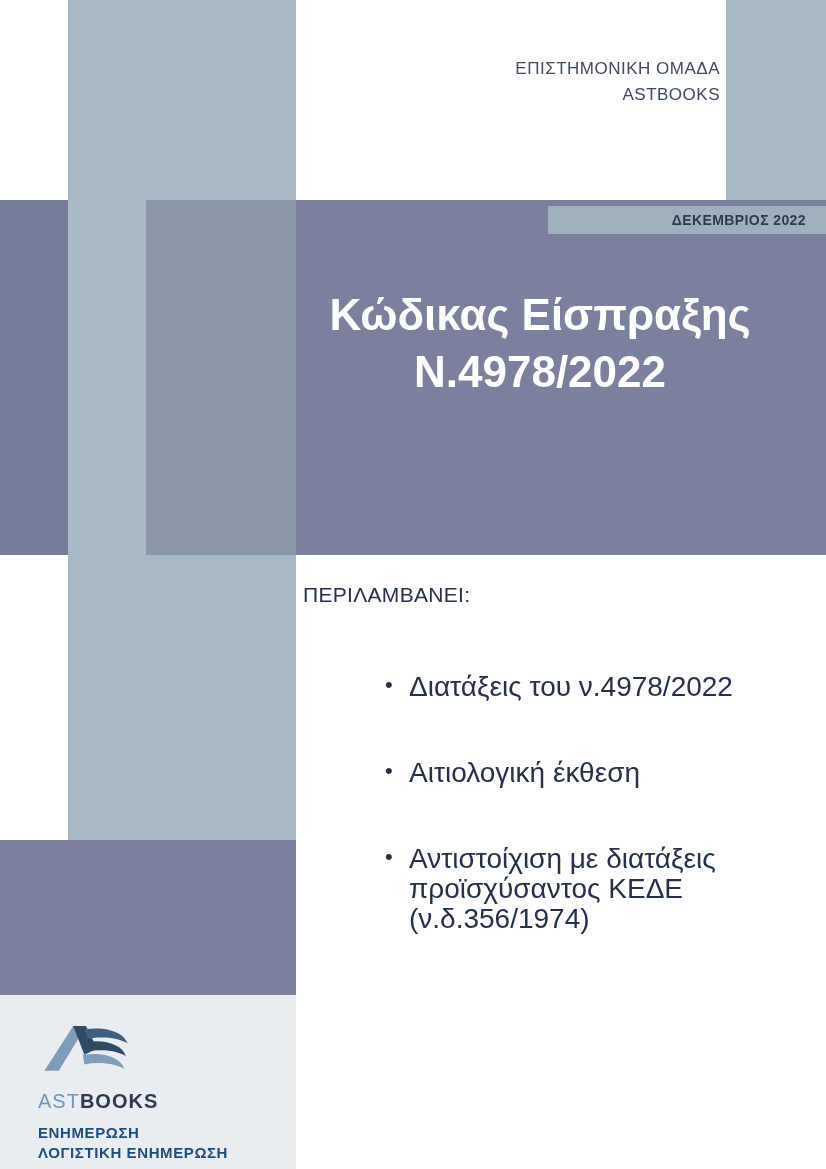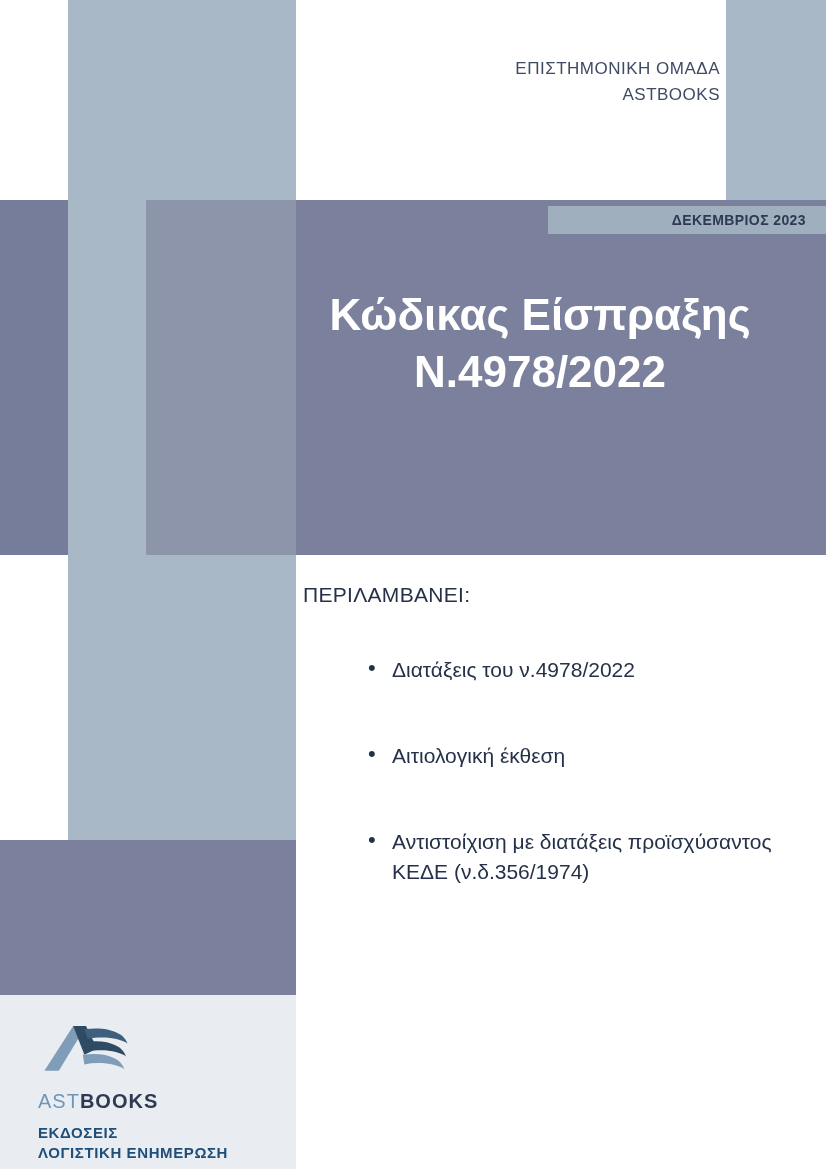--- a/index.html
+++ b/index.html
@@ -149,24 +149,24 @@
     color: #263149;
     font-size: 21px;
     font-weight: 400;
     letter-spacing: 0.3px;
   }
   .bullets {
     position: absolute;
     left: 340px;
     top: 655px;
     width: 430px;
-    margin: 0;
+    margin: 17px;
     padding: 0 0 0 22px;
     color: #263149;
-    font-size: 21px;
+    font-size: 28px;
     line-height: 30px;
     list-style: none;
   }
   .bullets li {
     position: relative;
     margin-bottom: 56px;
     padding-left: 30px;
   }
   .bullets li::before {
     content: "\2022";
@@ -219,21 +219,21 @@
   <div class="blk blk-lowerlight"></div>
   <div class="blk blk-bottomleft"></div>
   <div class="blk blk-datestrip"></div>
   <div class="blk blk-logoplate"></div>
 
   <div class="pub-org">
     <div>ΕΠΙΣΤΗΜΟΝΙΚΗ ΟΜΑΔΑ</div>
     <div>ASTBOOKS</div>
   </div>
 
-  <div class="issue-date">ΔΕΚΕΜΒΡΙΟΣ 2023</div>
+  <div class="issue-date">ΔΕΚΕΜΒΡΙΟΣ 2022</div>
 
   <div class="title">
     <div>Κώδικας Είσπραξης</div>
     <div>Ν.4978/2022</div>
   </div>
 
   <div class="includes-label">ΠΕΡΙΛΑΜΒΑΝΕΙ:</div>
   <ul class="bullets">
     <li>Διατάξεις του ν.4978/2022</li>
     <li>Αιτιολογική έκθεση</li>
@@ -245,18 +245,18 @@
       <path d="M8 66 L44 10 L60 10 L26 66 Z" fill="#7f9cb8"></path>
       <path d="M44 10 L60 10 L74 38 L58 46 Z" fill="#2f4a63"></path>
       <path d="M58 14 C86 10, 108 18, 112 32 C104 26, 84 22, 62 26 Z" fill="#3f5f7e"></path>
       <path d="M58 30 C86 26, 106 34, 110 48 C102 42, 82 38, 62 42 Z" fill="#2f4a63"></path>
       <path d="M56 46 C84 42, 104 50, 108 64 C100 58, 78 54, 58 58 Z" fill="#7f9cb8"></path>
     </svg>
     <div class="logo-word">
       <span class="ast">AST</span><span class="books">BOOKS</span>
     </div>
     <div class="logo-tag">
-      <div>ΕΚΔΟΣΕΙΣ</div>
+      <div>ΕΝΗΜΕΡΩΣΗ</div>
       <div>ΛΟΓΙΣΤΙΚΗ ΕΝΗΜΕΡΩΣΗ</div>
     </div>
   </div>
 
 </div>
 
 </body></html>

